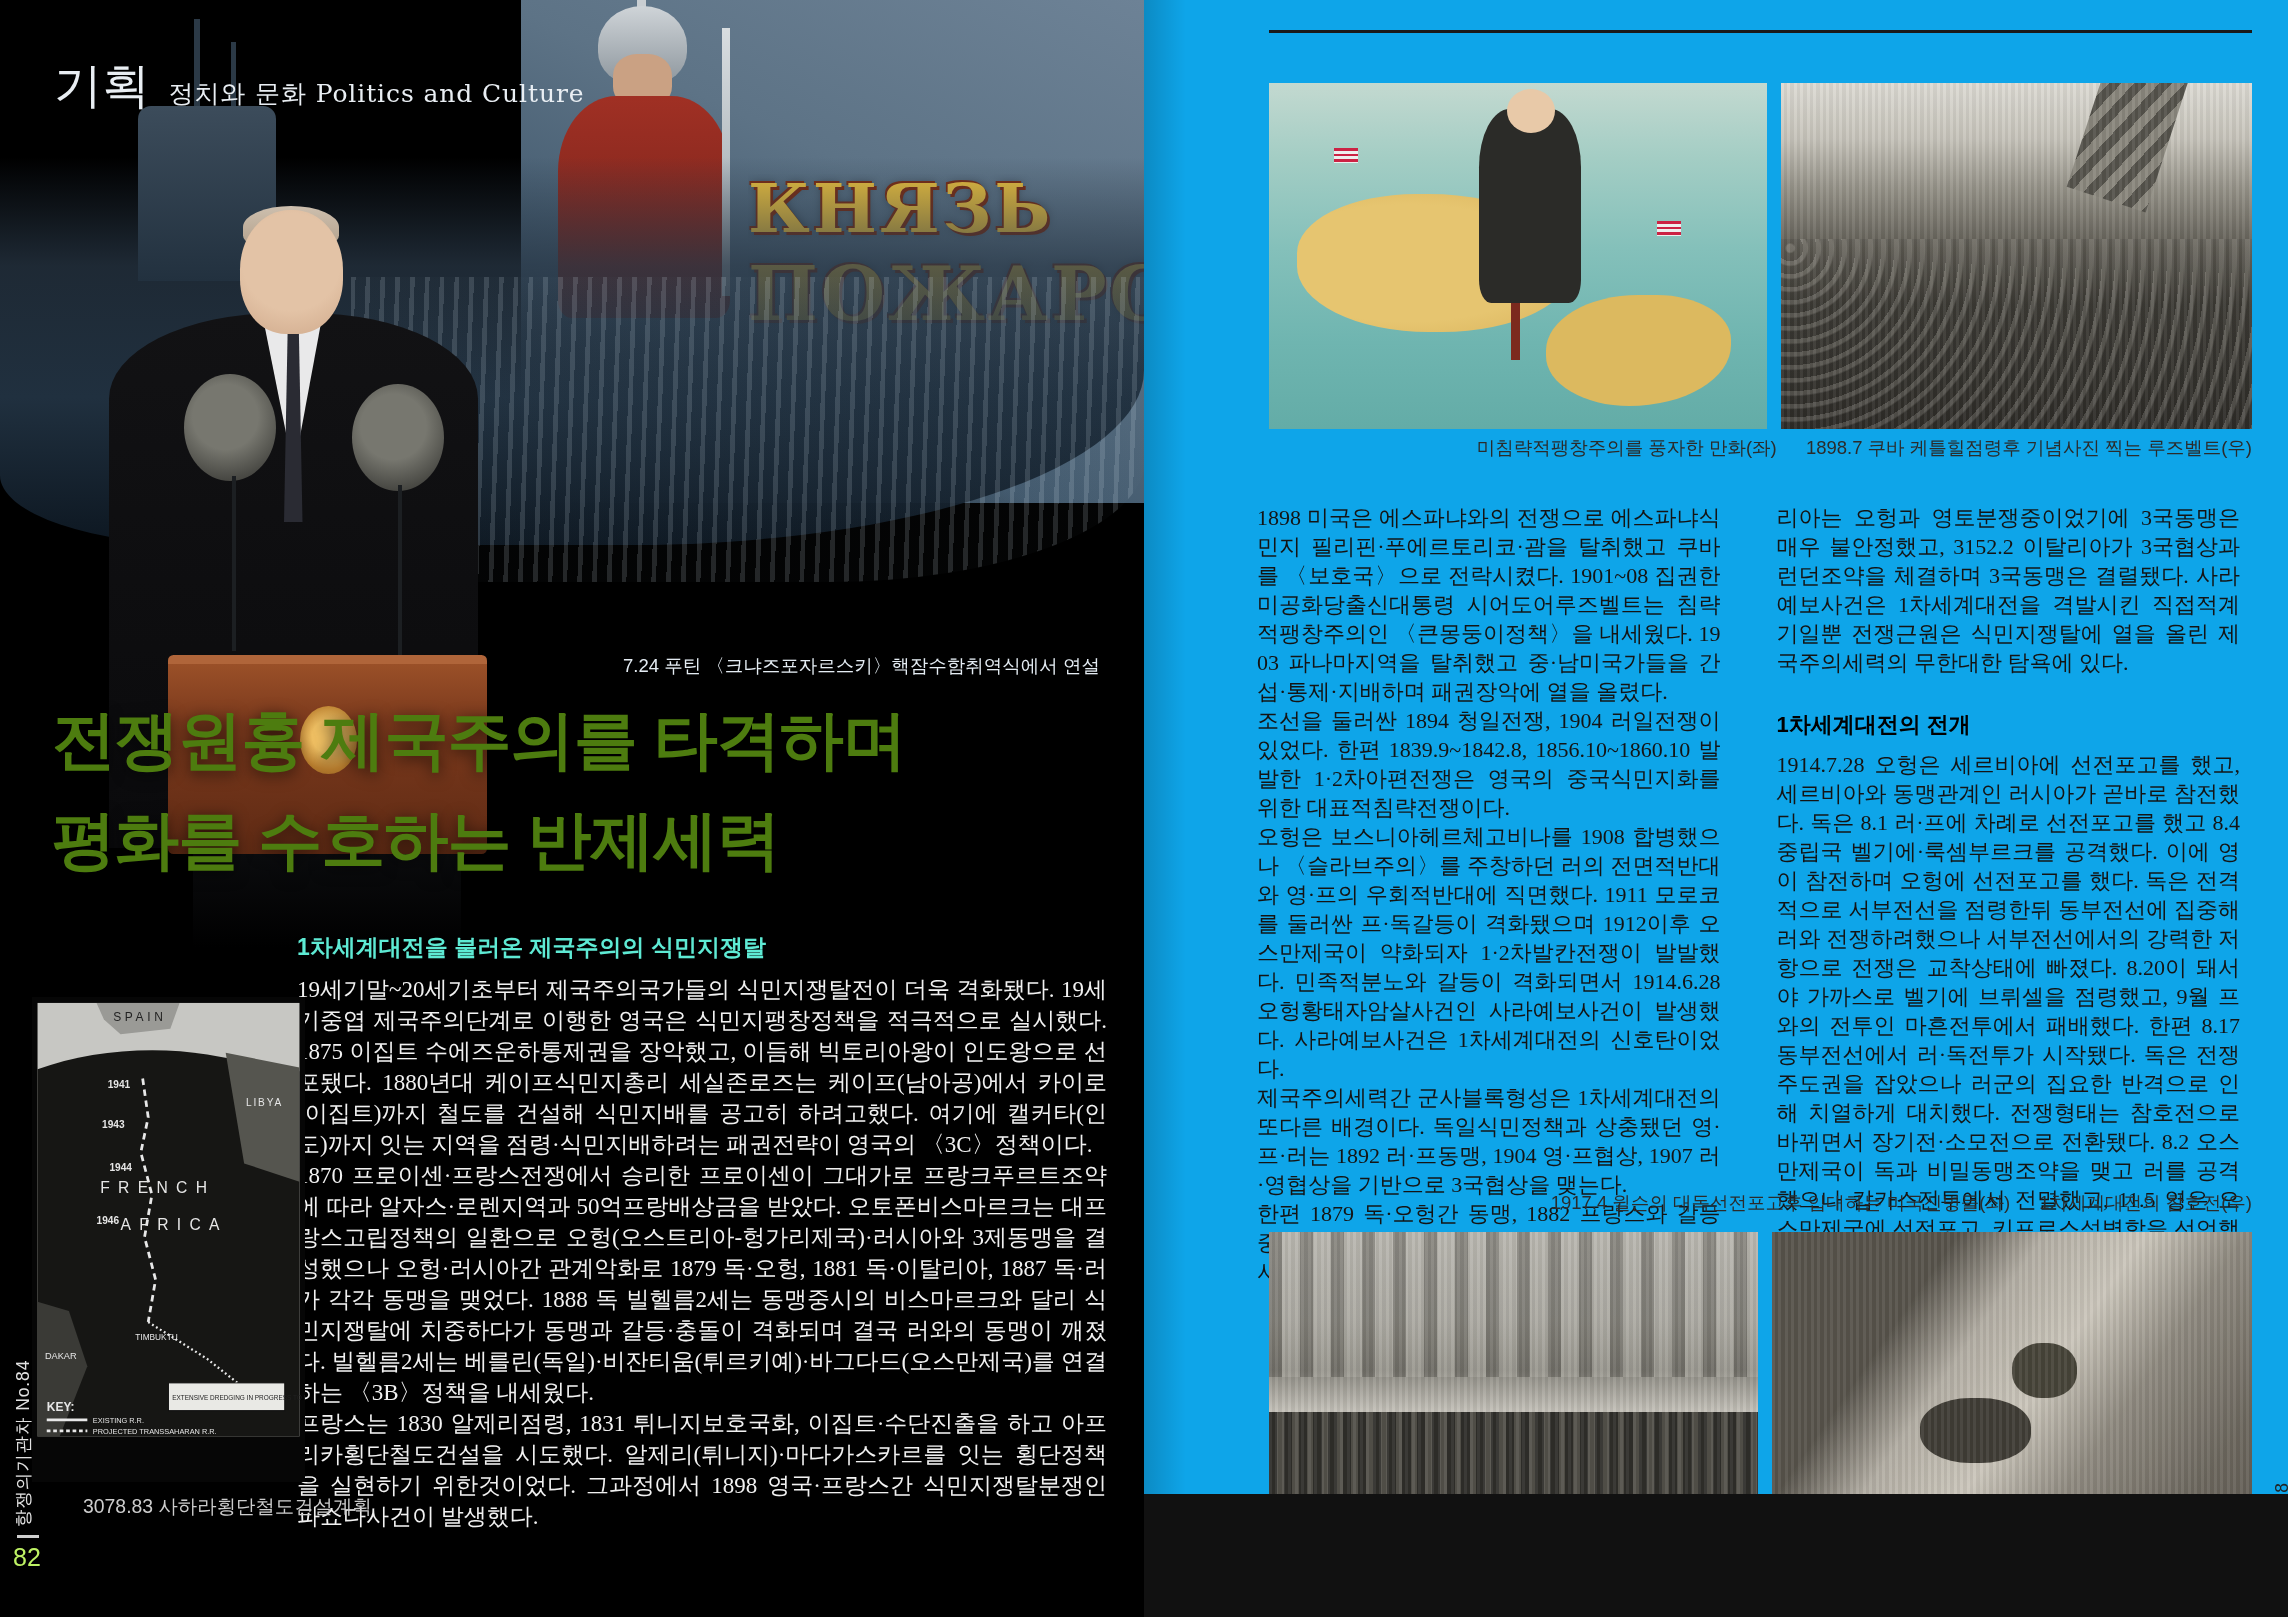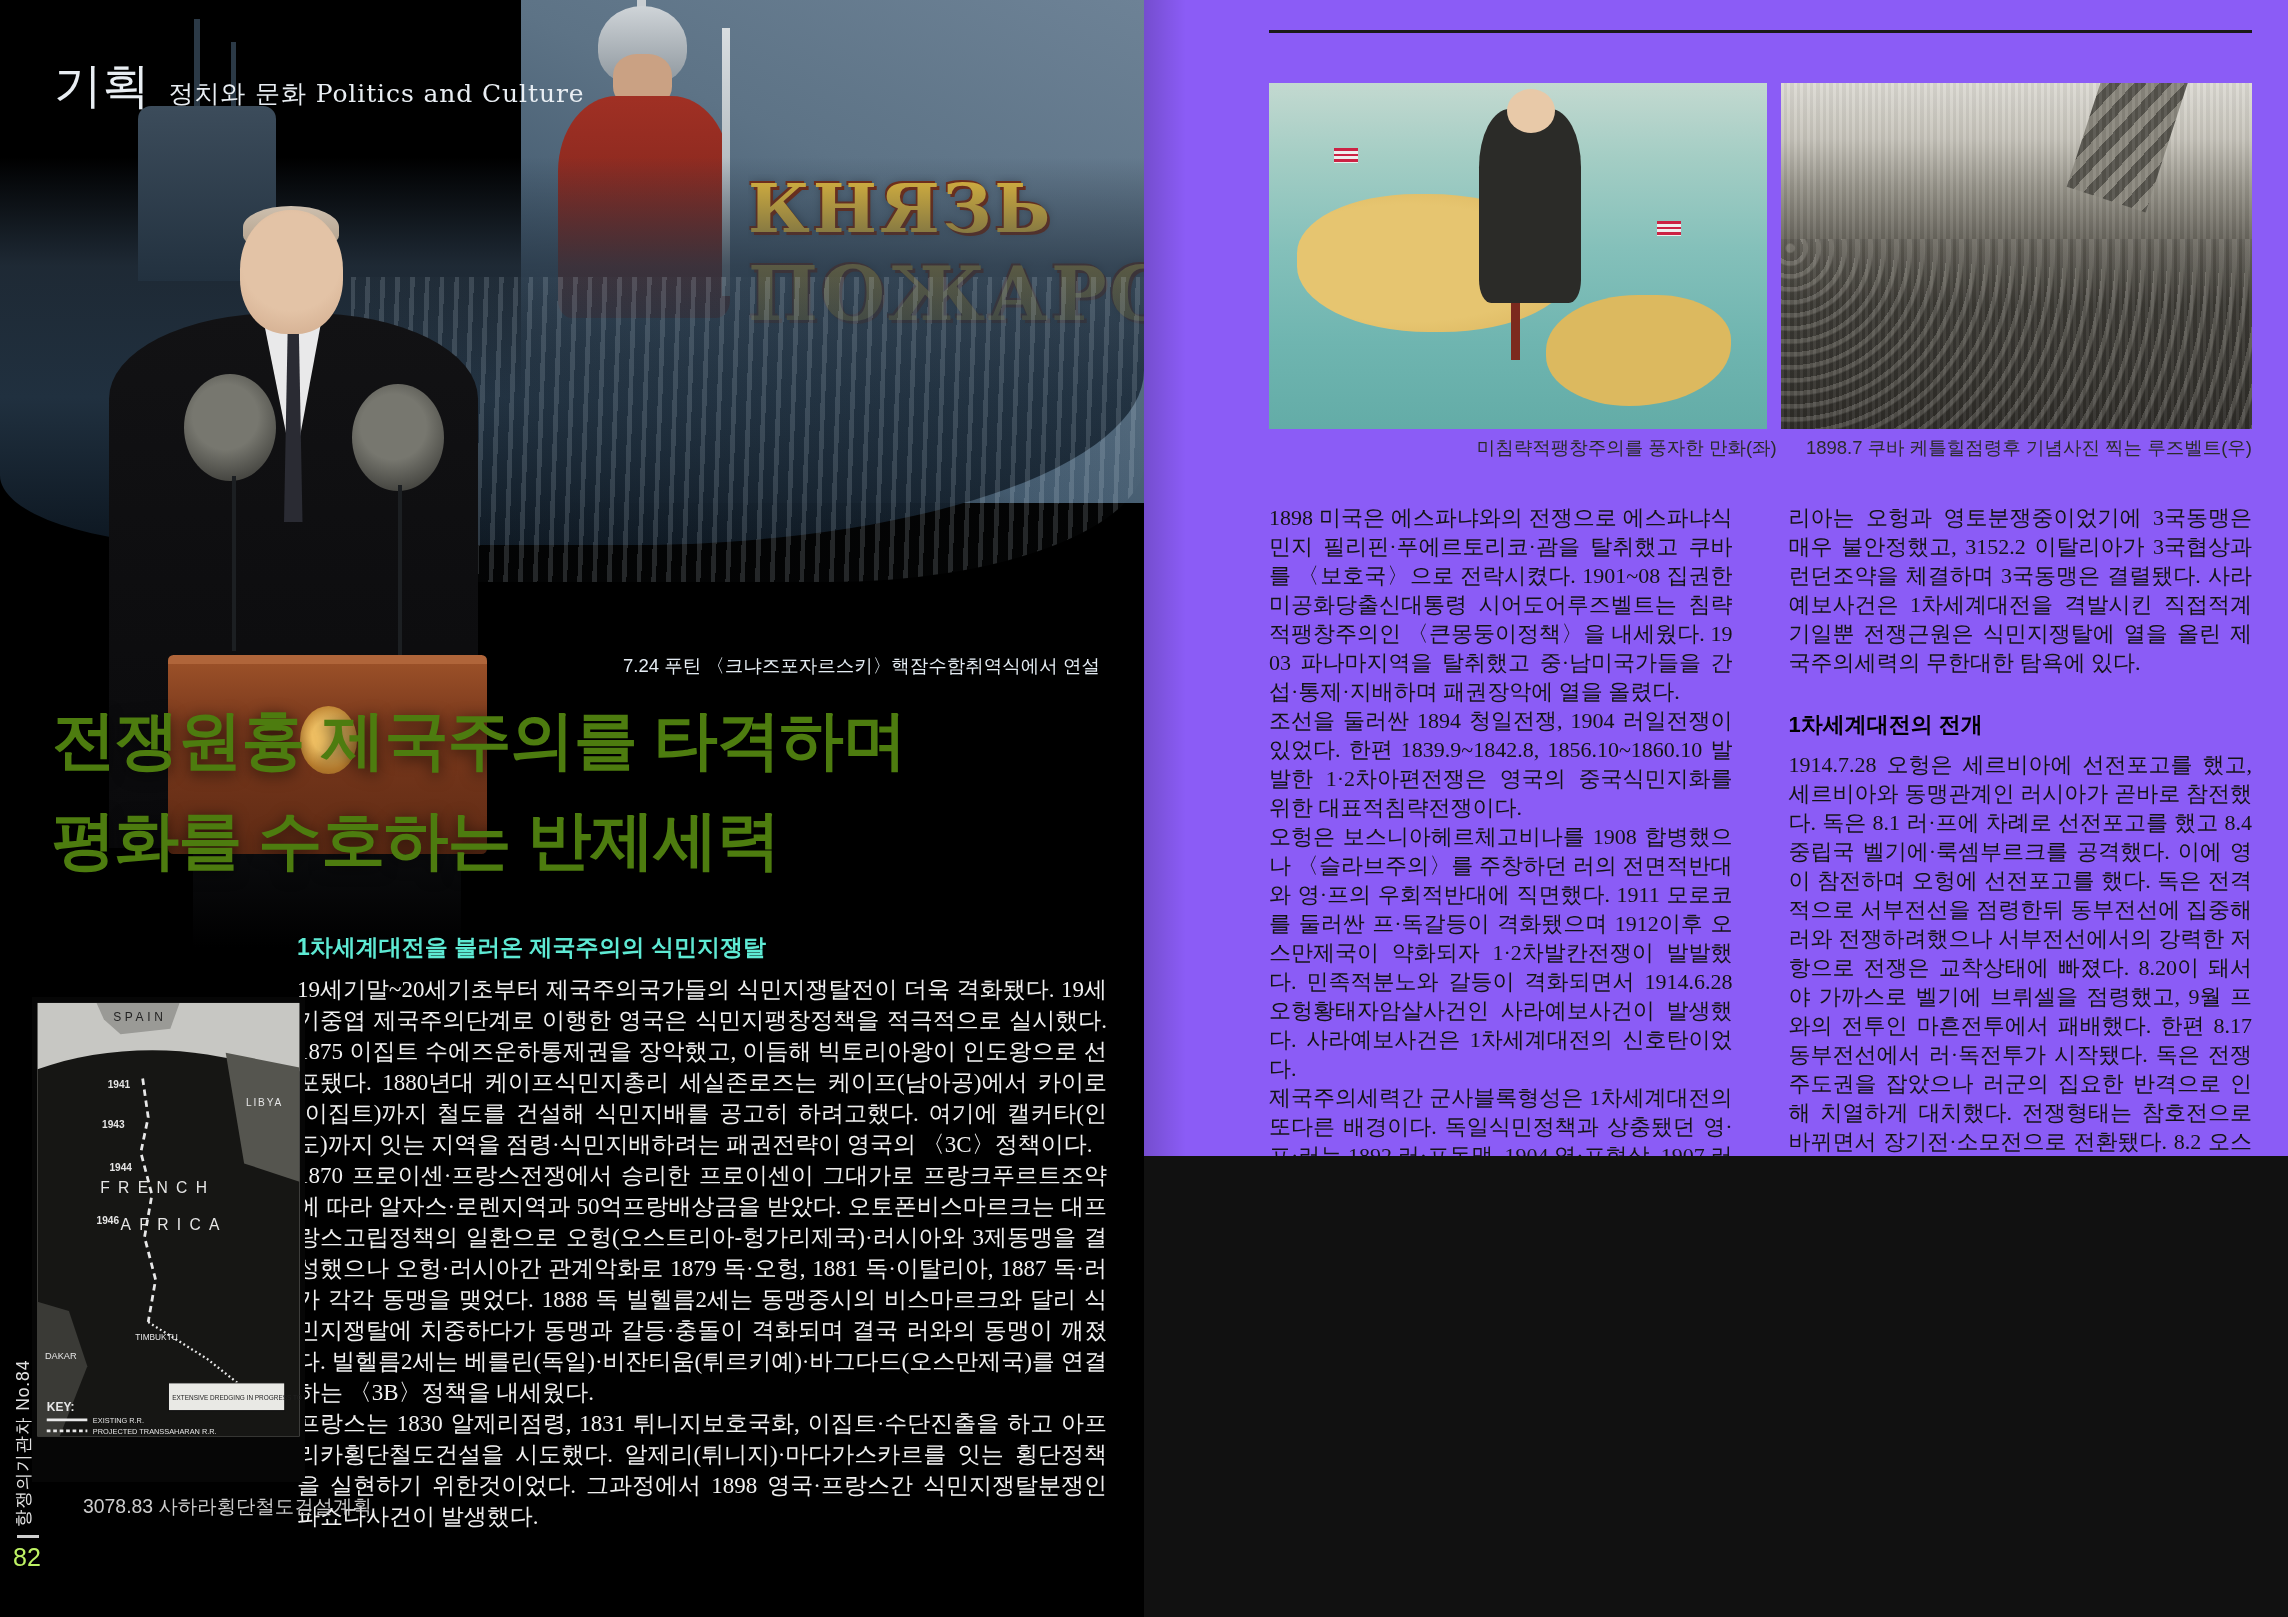--- a/index.html
+++ b/index.html
@@ -68,21 +68,21 @@
 
   .africa-map { position:absolute; left:32px; top:997px; width:273px; height:485px; background:#060606; }
   .map-cap { position:absolute; left:83px; top:1493px; font-size:19.4px; color:#cccccc; }
 
   .spine-l { position:absolute; left:11px; top:1527px; width:212px; transform:rotate(-90deg); transform-origin:0 0;
     font-size:17.5px; color:#e2e2e2; letter-spacing:0.9px; }
   .dash-l { position:absolute; left:16.6px; top:1535px; width:22px; height:2.8px; background:#cfcfcf; }
   .pn-l { position:absolute; left:13px; top:1543px; font-size:25px; color:#bef264; }
 
   
-  .page-right { position:absolute; left:1144px; top:0; width:1144px; height:1156px; background:#8b5cf6; overflow:hidden; }
+  .page-right { position:absolute; left:1144px; top:0; width:1144px; height:1494px; background:#0ea5e9; overflow:hidden; }
   .gutter { position:absolute; left:0; top:0; width:42px; height:1618px; background:linear-gradient(90deg,rgba(0,0,0,.16),rgba(0,0,0,0)); pointer-events:none; }
   .top-rule { position:absolute; left:125px; top:30px; width:983px; height:2.8px; background:#1a1a1a; }
 
   .photo { position:absolute; overflow:hidden; }
   .cartoon { left:125px; top:83px; width:498px; height:346px;
     background:linear-gradient(180deg,#c3d9d0 0%,#a3cdc4 22%,#84c0ba 48%,#6fb5b0 75%,#63aca7 100%); }
   .cart-land1 { position:absolute; left:28px; top:111px; width:277px; height:138px; background:radial-gradient(ellipse at 40% 50%,#e6c570 0 60%,#d9b35c 100%); border-radius:45% 55% 50% 50%; }
   .cart-land2 { position:absolute; left:277px; top:212px; width:185px; height:111px; background:#dcb95f; border-radius:50% 40% 55% 45%; }
   .cart-fig { position:absolute; left:210px; top:26px; width:102px; height:194px; background:#2b2b28; border-radius:30% 30% 12% 12%; }
   .cart-head { position:absolute; left:238px; top:5.5px; width:48px; height:44px; background:#e8c9a8; border-radius:50%; }
@@ -94,21 +94,21 @@
   .bw1-flag { position:absolute; left:305px; top:-18.5px; width:83px; height:138px; transform:rotate(18deg);
     background:repeating-linear-gradient(115deg,#55534c 0 9.2px,#8a877d 9.2px 18.5px); }
   .grain { position:absolute; inset:0; background:repeating-linear-gradient(90deg,rgba(255,255,255,.06) 0 2.8px,rgba(0,0,0,.05) 2.8px 6.5px); }
   .heads { position:absolute; left:0; bottom:0; width:100%; height:55%; background:repeating-radial-gradient(circle at 9.2px 9.2px,rgba(230,228,220,.35) 0 3.7px,rgba(20,20,18,.2) 5.5px 13px); opacity:.5; }
 
   .cap { font-size:18.5px; color:#2b2b2b; }
   .cap-top { position:absolute; left:125px; top:435px; width:983px; text-align:right; }
   .cap-mid { position:absolute; left:125px; top:1190px; width:983px; text-align:right; }
   .cap span { margin-left:24px; }
 
-  .cols { position:absolute; left:125px; top:503px; width:983px; display:flex; gap:56px; }
+  .cols { position:absolute; left:113px; top:503px; width:983px; display:flex; gap:56px; }
   .col { width:474px; font-family:"Liberation Serif", "DejaVu Serif", serif; font-size:22px; line-height:29px;
     text-align:justify; word-break:break-all; color:#141414; }
   .col p { margin:0; }
   .col-h { font-family:"Liberation Sans", sans-serif; font-weight:bold; font-size:22px; margin:33px 0 11px; color:#000; }
 
   .street { left:125px; top:1232px; width:489px; height:346px;
     background:linear-gradient(180deg,#b5b3ac 0%,#a3a19a 26%,#8c8a82 40%,#c4c1b9 52%,#57554e 66%,#45433d 100%); }
   .street-bldg { position:absolute; left:0; top:0; width:100%; height:42%;
     background:repeating-linear-gradient(90deg,rgba(60,58,52,.35) 0 13px,rgba(200,198,190,.25) 13px 31px); }
   .street-crowd { position:absolute; left:0; top:52%; width:100%; height:48%;

